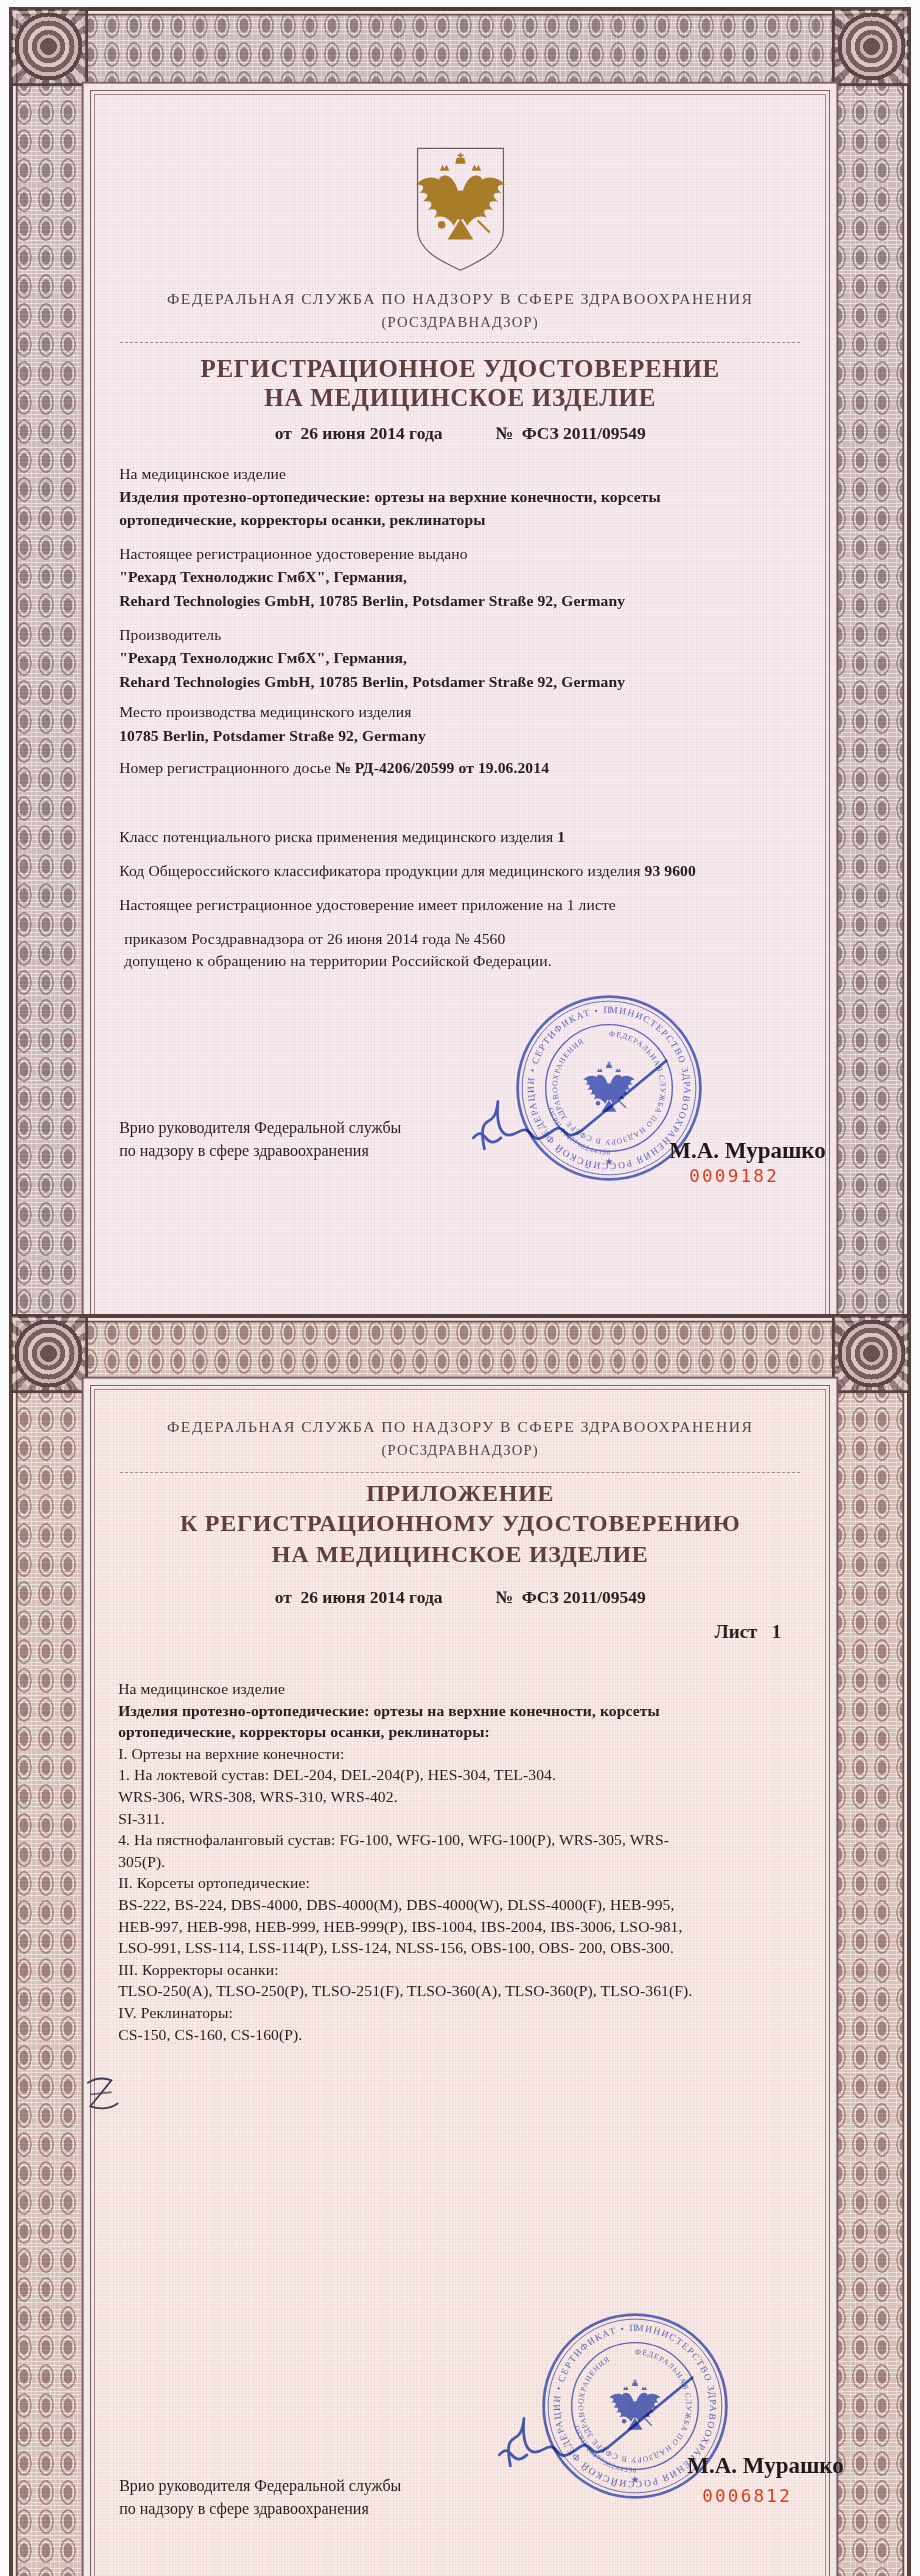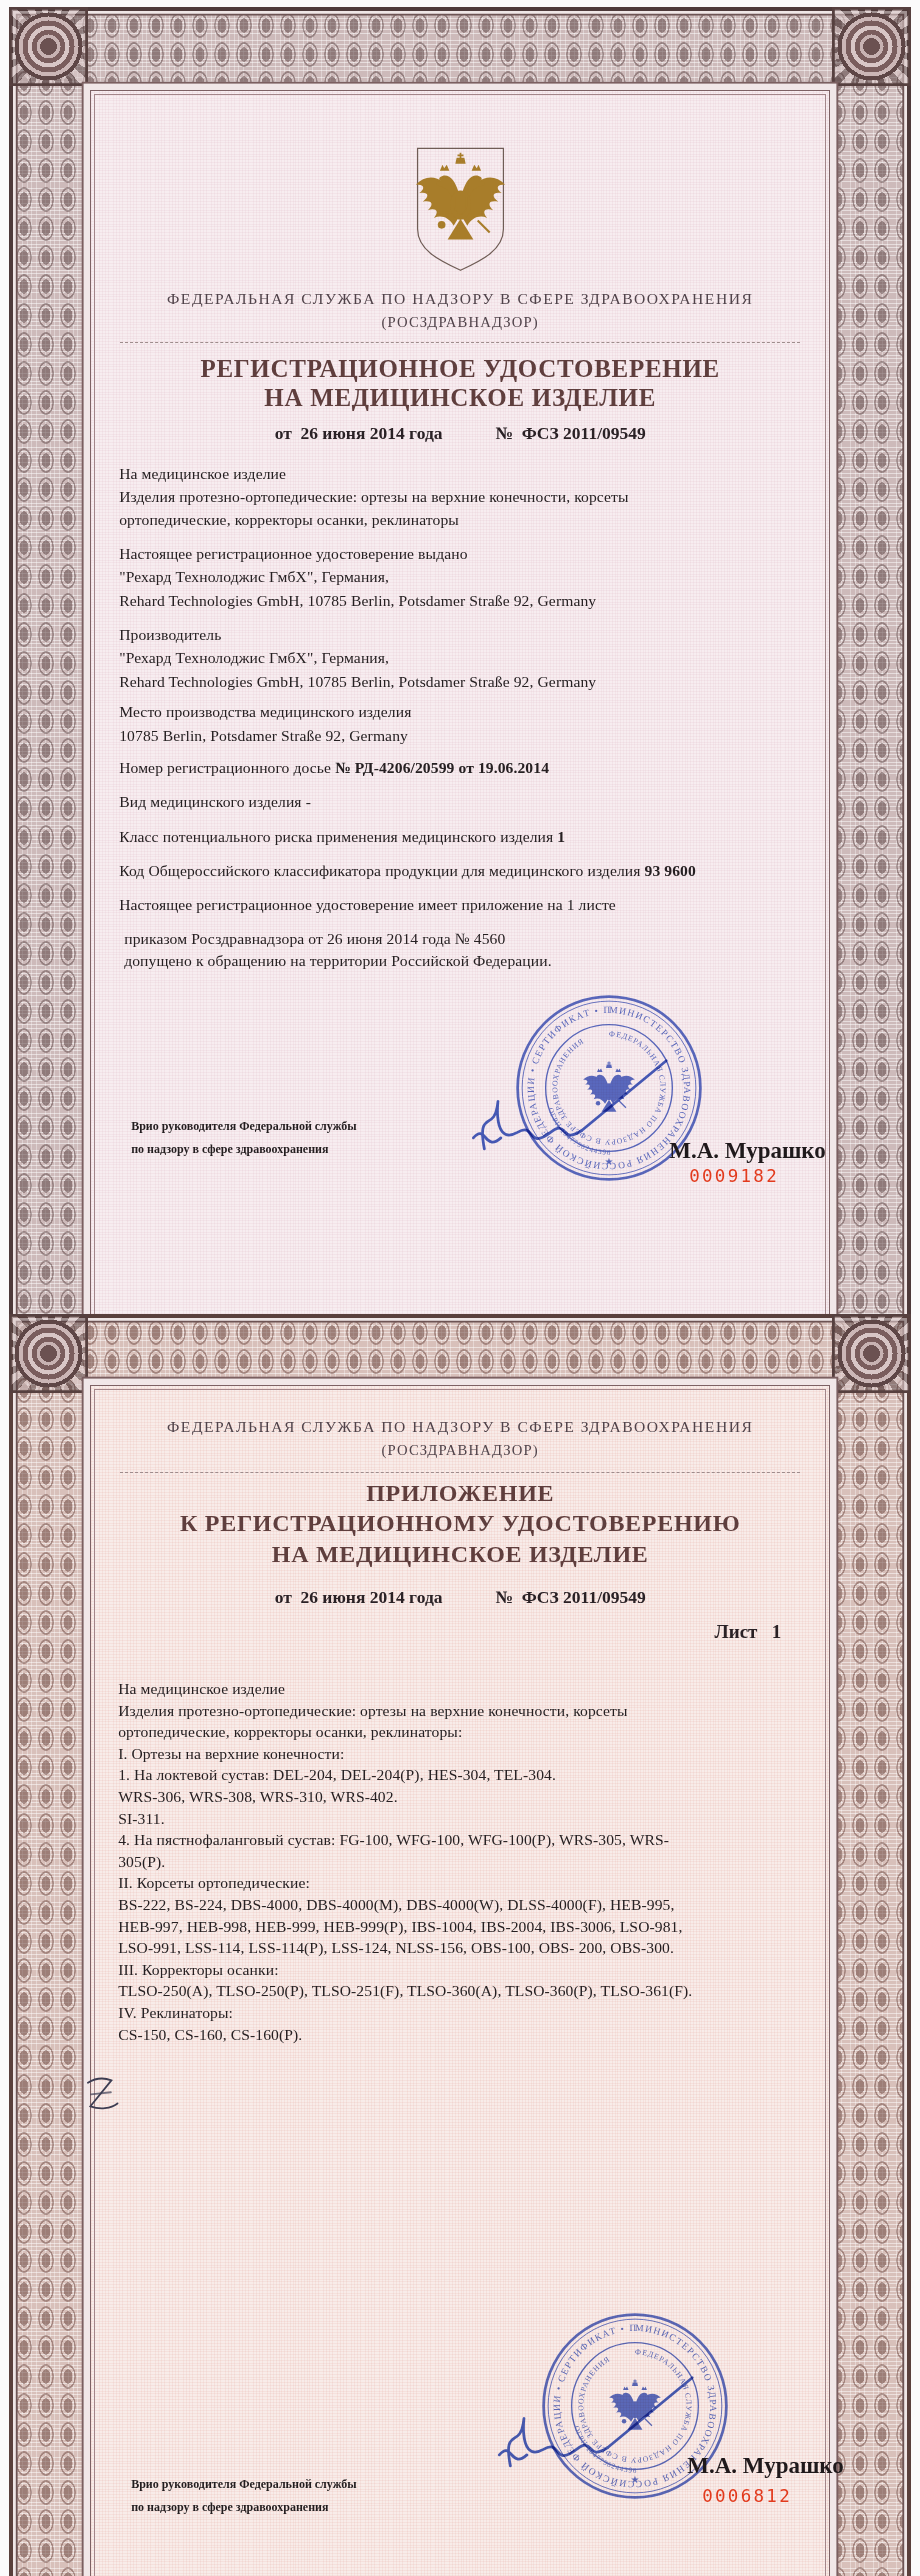--- a/index.html
+++ b/index.html
@@ -49,25 +49,25 @@
   .agency.small{font-size:14.7px;letter-spacing:1.1px;}
   .hr{position:absolute;left:29px;right:29px;border-top:0.9px dashed #9e8c8c;height:0;}
   .cert-title{position:absolute;left:0;right:0;text-align:center;font-weight:bold;color:#5f3e3d;
               letter-spacing:0.7px;font-size:25px;white-space:pre;}
   .p2 .cert-title{font-size:24px;}
   .dateline{position:absolute;left:0;right:0;display:flex;justify-content:center;gap:53px;
             font-weight:bold;font-size:17.5px;color:#2a2125;white-space:pre;}
   .sheet{position:absolute;font-weight:bold;font-size:19px;color:#2a2125;white-space:pre;}
   .bl{position:absolute;left:28px;right:14.7px;font-size:15.6px;color:#262022;white-space:pre;letter-spacing:0.1px;}
   .bl b{font-weight:bold;}
-  .b{font-weight:normal;}
+  .b{font-weight:bold;}
   .applist{position:absolute;left:27px;right:9.2px;font-size:15.6px;color:#262022;line-height:21.6px;
            letter-spacing:0.1px;}
   .applist div{white-space:pre;}
-  .signer{position:absolute;left:40px;font-weight:bold;font-size:12px;color:#231d1f;white-space:pre;}
+  .signer{position:absolute;left:28px;font-weight:normal;font-size:16px;color:#231d1f;white-space:pre;}
   .signame{position:absolute;font-weight:bold;font-size:23px;color:#1f191b;white-space:pre;}
   .serial{position:absolute;font-family:"DejaVu Sans Mono",monospace;font-size:17.5px;
           letter-spacing:2.3px;color:#e23a1d;white-space:pre;}
   .emblem{position:absolute;color:#a87d2a;}
   .stamp{position:absolute;width:190px;height:190px;color:#3f57c0;opacity:.85;mix-blend-mode:multiply;}
   .autograph{position:absolute;color:#3550bd;mix-blend-mode:multiply;}
   .zmark{position:absolute;color:#3d3d52;}
 </style>
 </head>
 <body>
@@ -125,21 +125,20 @@
 
     <div class="bl" style="top:535px">Производитель</div>
     <div class="bl b" style="top:558px">"Рехард Технолоджис ГмбХ", Германия,</div>
     <div class="bl b" style="top:582px">Rehard Technologies GmbH, 10785 Berlin, Potsdamer Straße 92, Germany</div>
 
     <div class="bl" style="top:612px">Место производства медицинского изделия</div>
     <div class="bl b" style="top:636px">10785 Berlin, Potsdamer Straße 92, Germany</div>
 
     <div class="bl" style="top:668px"><span>Номер регистрационного досье </span><b>№ РД-4206/20599 от 19.06.2014</b></div>
 
-    <div class="bl" style="top:702px">Вид медицинского изделия -</div>
 
     <div class="bl" style="top:737px"><span>Класс потенциального риска применения медицинского изделия </span><b>1</b></div>
 
     <div class="bl" style="top:771px"><span>Код Общероссийского классификатора продукции для медицинского изделия </span><b>93 9600</b></div>
 
     <div class="bl" style="top:805px">Настоящее регистрационное удостоверение имеет приложение на 1 листе</div>
 
     <div class="bl" style="top:839px;left:33px">приказом Росздравнадзора от 26 июня 2014 года № 4560</div>
     <div class="bl" style="top:861px;left:33px">допущено к обращению на территории Российской Федерации.</div>
 

